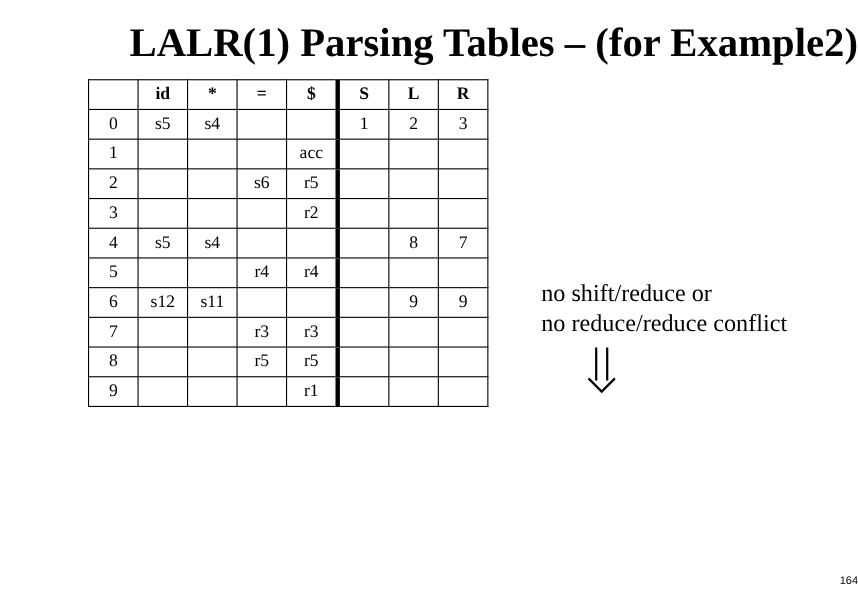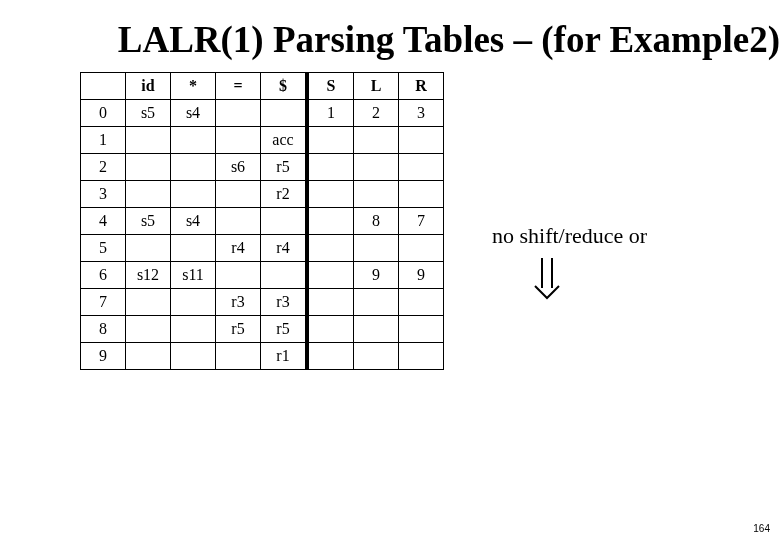--- a/index.html
+++ b/index.html
@@ -25,21 +25,21 @@
     width: 100%;
     text-align: right;
     font-size: 37px;
     font-weight: bold;
   }
   .content {
     position: absolute;
     top: 72px;
     left: 80px;
     display: flex;
-    align-items: center;
+    align-items: flex-end;
   }
   table.parse {
     border-collapse: collapse;
   }
   table.parse th, table.parse td {
     border: 1.5px solid #000;
     width: 44px;
     height: 26px;
     text-align: center;
     vertical-align: middle;
@@ -64,21 +64,21 @@
   .notes .arrow {
     display: block;
     margin: 6px 0 6px 40px;
   }
   .notes .arrow svg {
     width: 30px;
     height: 44px;
   }
   .pagenum {
     position: absolute;
-    right: 10px;
+    right: 0;
     bottom: 6px;
     font-size: 10px;
     font-family: Arial, sans-serif;
   }
 </style>
 </head>
 <body>
 
 <div class="slide">
   <div class="title">LALR(1) Parsing Tables – (for Example2)</div>
@@ -194,20 +194,21 @@
         <td>r1</td>
         <td></td>
         <td></td>
         <td></td>
       </tr>
     </tbody>
       </table>
 
     <div class="notes">
       <div>no shift/reduce or</div>
+      <div>no reduce/reduce conflict</div>
       <span class="arrow">
         <svg viewBox="0 0 30 44">
           <line x1="10" y1="2" x2="10" y2="32" stroke="#000" stroke-width="2"></line>
           <line x1="20" y1="2" x2="20" y2="32" stroke="#000" stroke-width="2"></line>
           <polyline points="3,30 15,42 27,30" fill="none" stroke="#000" stroke-width="2"></polyline>
         </svg>
       </span>
     </div>
   </div>
 

